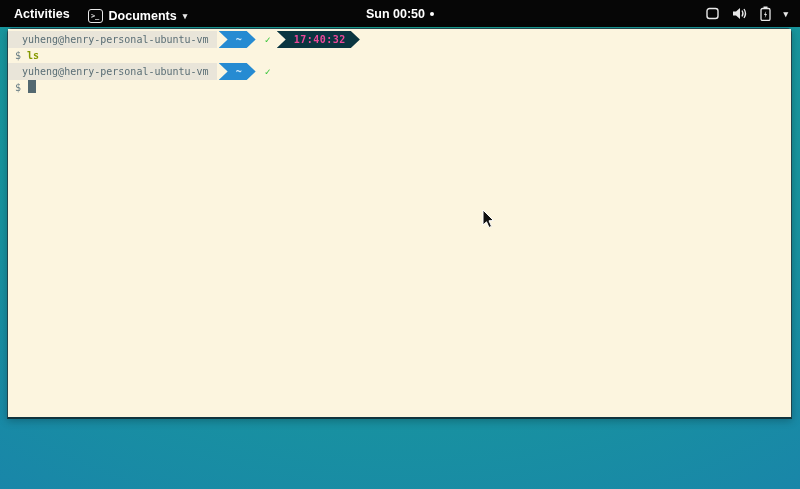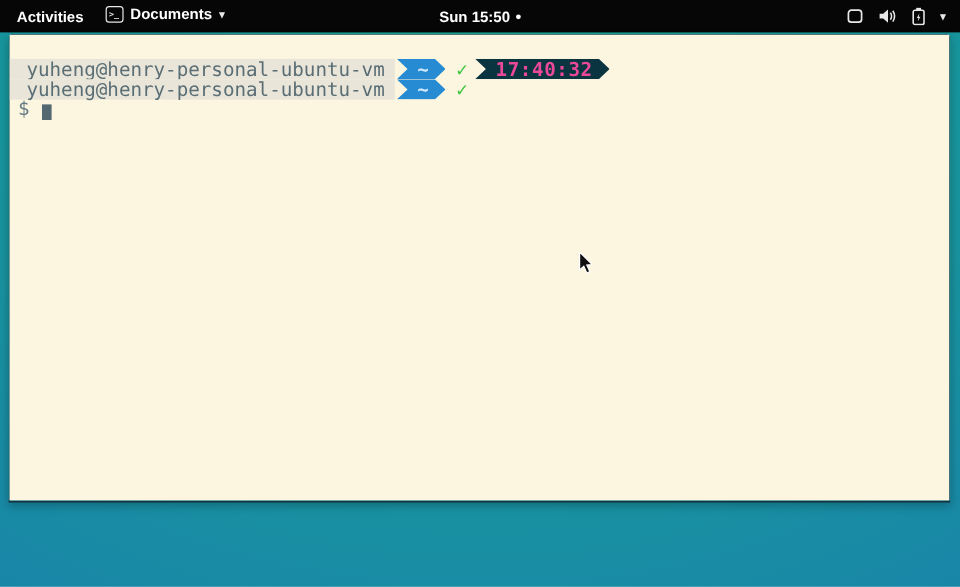--- a/index.html
+++ b/index.html
@@ -9,21 +9,21 @@
     background: radial-gradient(ellipse 120% 150% at 50% 8%, #17a592 0%, #18939f 48%, #1a79b2 100%);
     position:relative;
   }
 
   
   .topbar {
     position:absolute; left:0; top:0; width:800px; height:27px;
     background:#060606; color:#fff; display:flex; align-items:center;
     font-size:12.5px; font-weight:bold;
   }
-  .topbar-left { display:flex; align-items:flex-start; gap:14px; padding-left:10px; }
+  .topbar-left { display:flex; align-items:flex-end; gap:14px; padding-left:10px; }
   .activities { padding:2px 4px; cursor:default; }
   .appmenu { display:flex; align-items:center; gap:6px; }
   .term-icon {
     width:15px; height:14px; border:1px solid #e8e8e8; border-radius:3px;
     display:inline-flex; align-items:center; justify-content:center;
     font-family:"DejaVu Sans Mono", monospace; font-size:7px; font-weight:bold; color:#e8e8e8;
     letter-spacing:0;
   }
   .chev { font-size:9px; color:#e8e8e8; }
   .topbar-center { position:absolute; left:0; right:0; top:0; height:27px;
@@ -49,22 +49,22 @@
     position:relative;
     font-size:12.5px; font-weight:bold; color:#3c3c3c;
   }
   .close-btn {
     position:absolute; right:9px; top:0; height:27px; width:22px;
     display:flex; align-items:center; justify-content:center;
     font-size:13px; font-weight:bold; color:#2e3436; cursor:default;
   }
   .term {
     flex:1; background:#fcf5df; overflow:hidden;
-    font-family:"DejaVu Sans Mono", monospace; font-size:16px; line-height:15px;
-    color:#657b83; padding-top:20px;
+    font-family:"DejaVu Sans Mono", monospace; font-size:10px; line-height:15px;
+    color:#657b83; padding-top:2px;
   }
   .t-line { height:15px; white-space:pre; padding-left:7px; }
   .prompt-line { height:17px; padding-left:0; display:flex; align-items:center; }
 
   
   .seg-host {
     background:#e9e5d9; color:#5a6e75; height:17px;
     display:inline-flex; align-items:center;
     padding:0 8px 0 14px;
   }
@@ -93,21 +93,21 @@
 <div class="topbar">
   <div class="topbar-left">
     <span class="activities">Activities</span>
     <span class="appmenu">
       <span class="term-icon">&gt;_</span>
       <span>Documents</span>
       <span class="chev">▾</span>
     </span>
   </div>
   <div class="topbar-center">
-    <span style="pointer-events:auto;">Sun 15:50</span>
+    <span style="pointer-events:auto;">Sun 00:50</span>
     <span class="clock-dot" title="●"></span>
   </div>
   <div class="topbar-right">
     <span>
       <svg width="15" height="13" viewBox="0 0 15 13">
         <rect x="2" y="1.5" width="11" height="10" rx="2.5" fill="none" stroke="#e8e8e8" stroke-width="1.4"></rect>
       </svg>
     </span>
     <span>
       <svg width="16" height="13" viewBox="0 0 16 13">
@@ -131,20 +131,21 @@
 
   <div class="term">
 
     <div class="prompt-line">
       <span class="seg-host">yuheng@henry-personal-ubuntu-vm</span>
       <span class="seg-pl seg-path">~</span>
       <span class="seg-check">✓</span>
       <span class="seg-pl seg-time">17:40:32</span>
     </div>
 
+    <div class="t-line"><span>$</span><span> </span><span class="c-green">ls</span></div>
 
 
     <div class="prompt-line">
       <span class="seg-host">yuheng@henry-personal-ubuntu-vm</span>
       <span class="seg-pl seg-path">~</span>
       <span class="seg-check">✓</span>
     </div>
 
     <div class="t-line"><span>$</span><span> </span><span class="cursor-block"></span></div>
 

